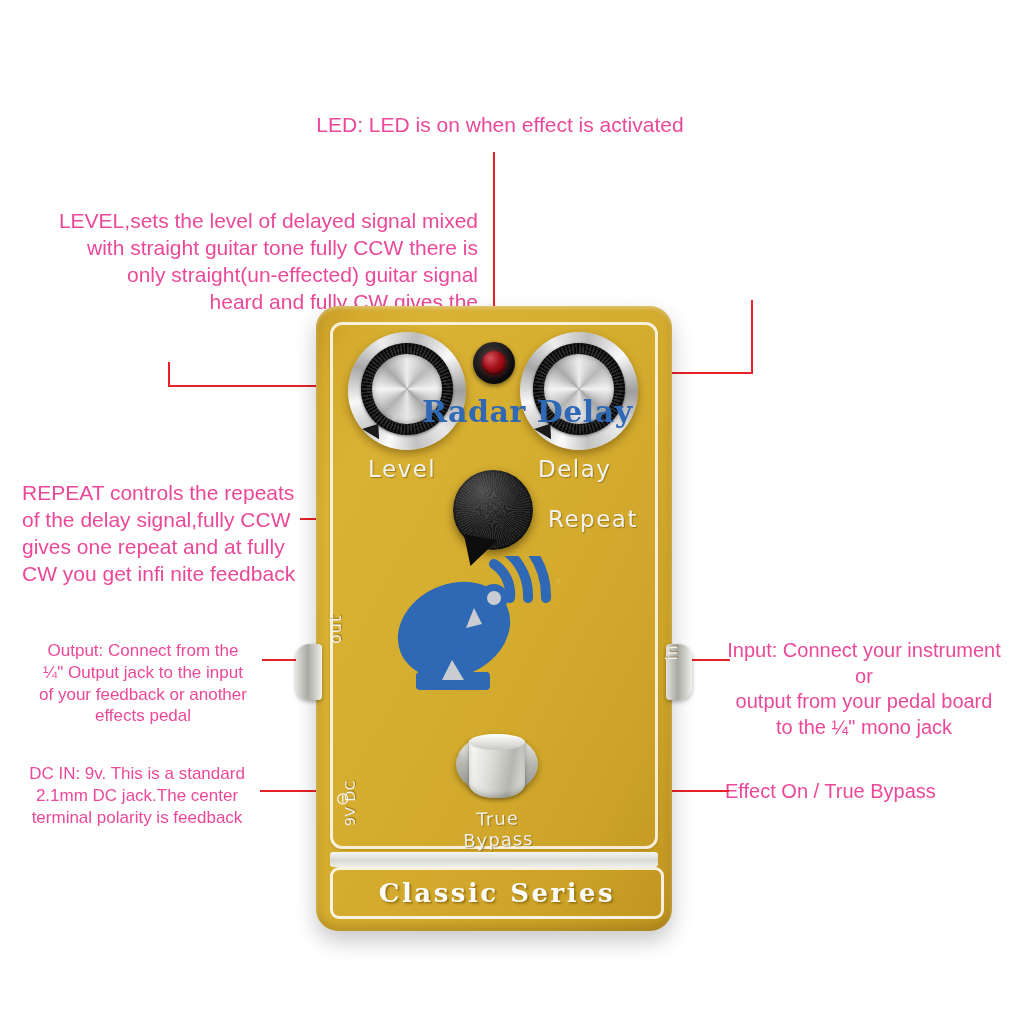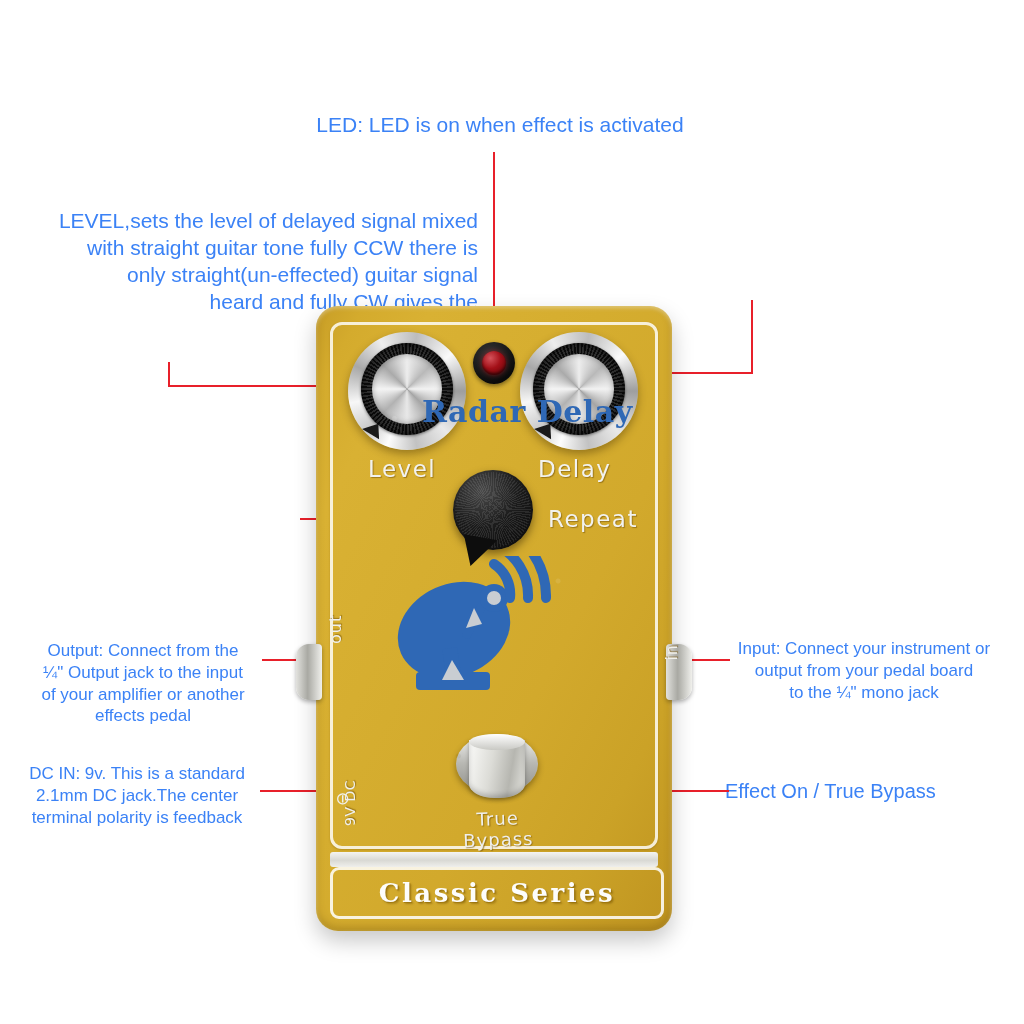--- a/index.html
+++ b/index.html
@@ -17,21 +17,21 @@
     width: 1024px;
     height: 1024px;
     background: #ffffff;
     overflow: hidden;
   }
 
   
   .anno {
     position: absolute;
     font-family: "Liberation Sans", sans-serif;
-    color: #3b82f6;
+    color: #ec4899;
     line-height: 1.28;
     white-space: pre-line;
   }
   .anno.center { text-align: center; }
   .anno.left   { text-align: left; }
 
   
   .lead {
     position: absolute;
     background: #e8202a;
@@ -318,27 +318,31 @@
 
   <div class="anno center" style="left:300px; top:112px; width:400px; font-size:21px;">LED: LED is on when effect is activated</div>
 
   <div class="anno left" style="left:38px; top:208px; width:440px; font-size:21px;text-align:right;">LEVEL,sets the level of delayed signal mixed
 with straight guitar tone fully CCW there is
 only straight(un-effected) guitar signal
 heard and fully CW gives the
 loudest delay</div>
 
 
+  <div class="anno left" style="left:22px; top:480px; width:300px; font-size:21px;">REPEAT controls the repeats
+of the delay signal,fully CCW
+gives one repeat and at fully
+CW you get infi nite feedback</div>
 
   <div class="anno center" style="left:18px; top:640px; width:250px; font-size:17px;">Output: Connect from the
 ¼" Output jack to the input
-of your amplifier or another
+of your feedback or another
 effects pedal</div>
 
-  <div class="anno center" style="left:718px; top:638px; width:292px; font-size:17px;">Input: Connect your instrument or
+  <div class="anno center" style="left:718px; top:638px; width:292px; font-size:20px;">Input: Connect your instrument or
 output from your pedal board
 to the ¼" mono jack</div>
 
   <div class="anno center" style="left:10px; top:763px; width:254px; font-size:17px;">DC IN: 9v. This is a standard
 2.1mm DC jack.The center
 terminal polarity is feedback</div>
 
   <div class="anno left" style="left:725px; top:779px; width:280px; font-size:20px;">Effect On / True Bypass</div>
 
   <div class="lead v" style="left:493px; top:152px; height:186px;"></div>

